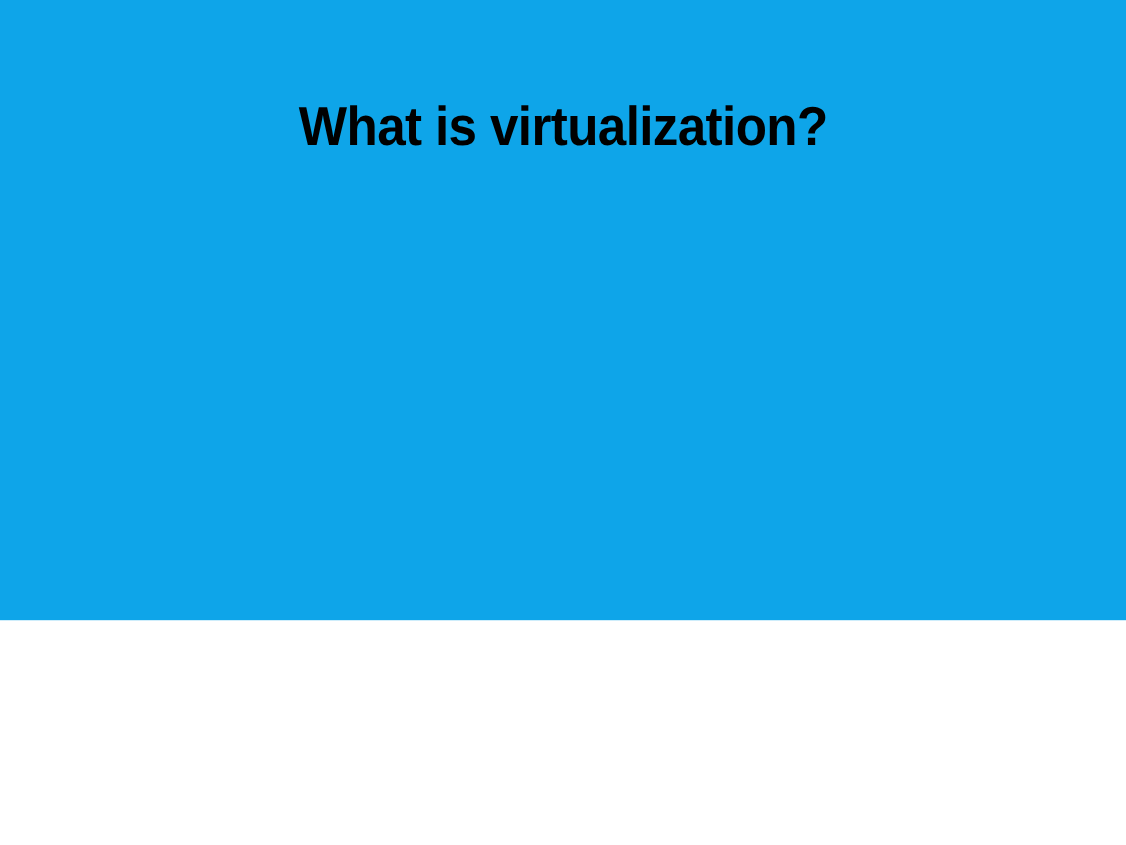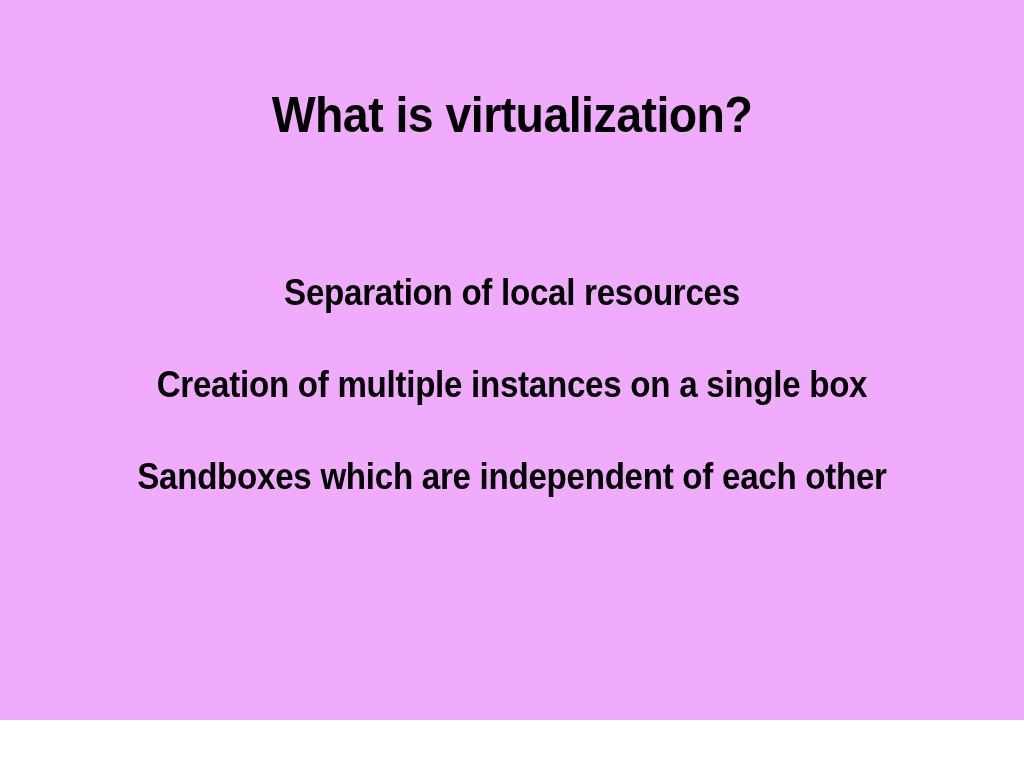--- a/index.html
+++ b/index.html
@@ -5,22 +5,22 @@
 <style>
   html, body {
     margin: 0;
     padding: 0;
     background: #ffffff;
   }
 
   .slide {
     position: relative;
     width: 1024px;
-    height: 720px;
-    background: #f0abfc;
+    height: 564px;
+    background: #0ea5e9;
     overflow: hidden;
     font-family: "Liberation Sans", sans-serif;
     -webkit-font-smoothing: antialiased;
   }
 
   
   .slide-title {
     position: absolute;
     left: 0;
     top: 86px;
@@ -71,21 +71,16 @@
     height: 248px;
   }
 </style>
 </head>
 <body>
 
 <div class="slide">
 
   <div class="slide-title">What is virtualization?</div>
 
-  <div class="slide-body">
-    <div class="body-line">Separation of local resources</div>
-    <div class="body-line">Creation of multiple instances on a single box</div>
-    <div class="body-line">Sandboxes which are independent of each other</div>
-  </div>
 
   <div class="slide-empty-region"></div>
 
 </div>
 
 </body></html>

